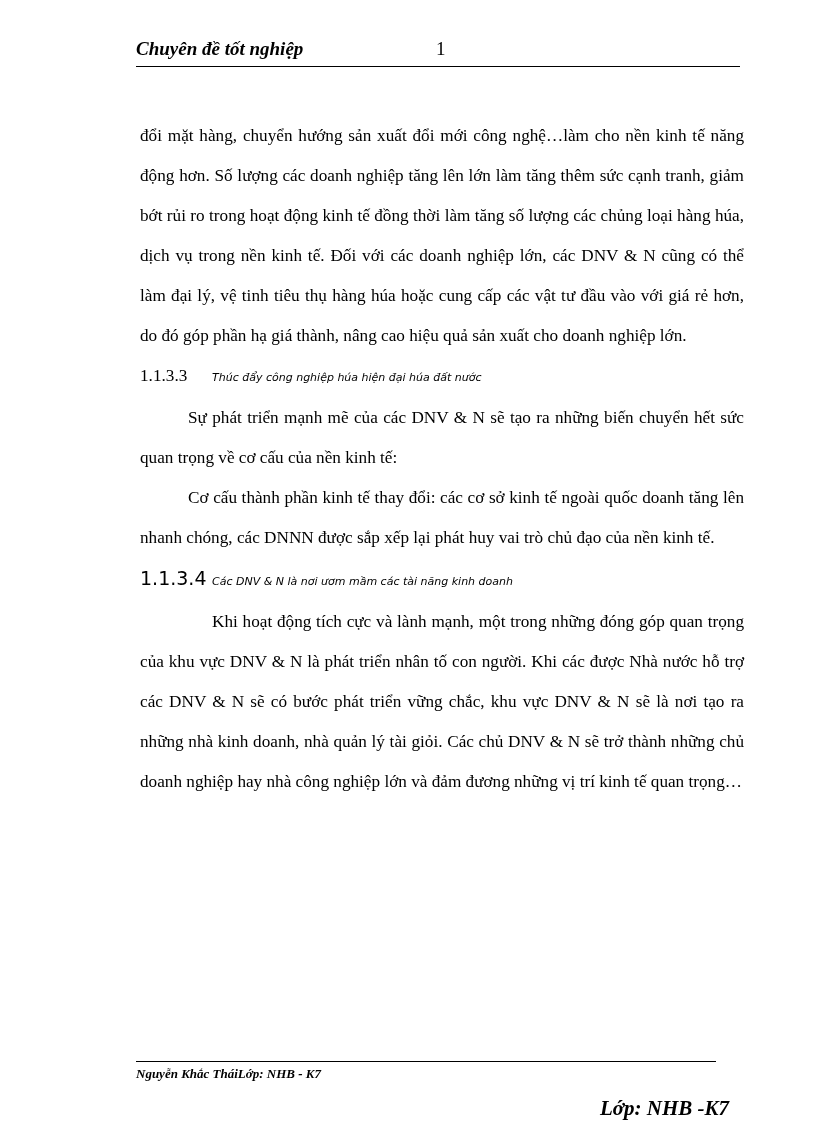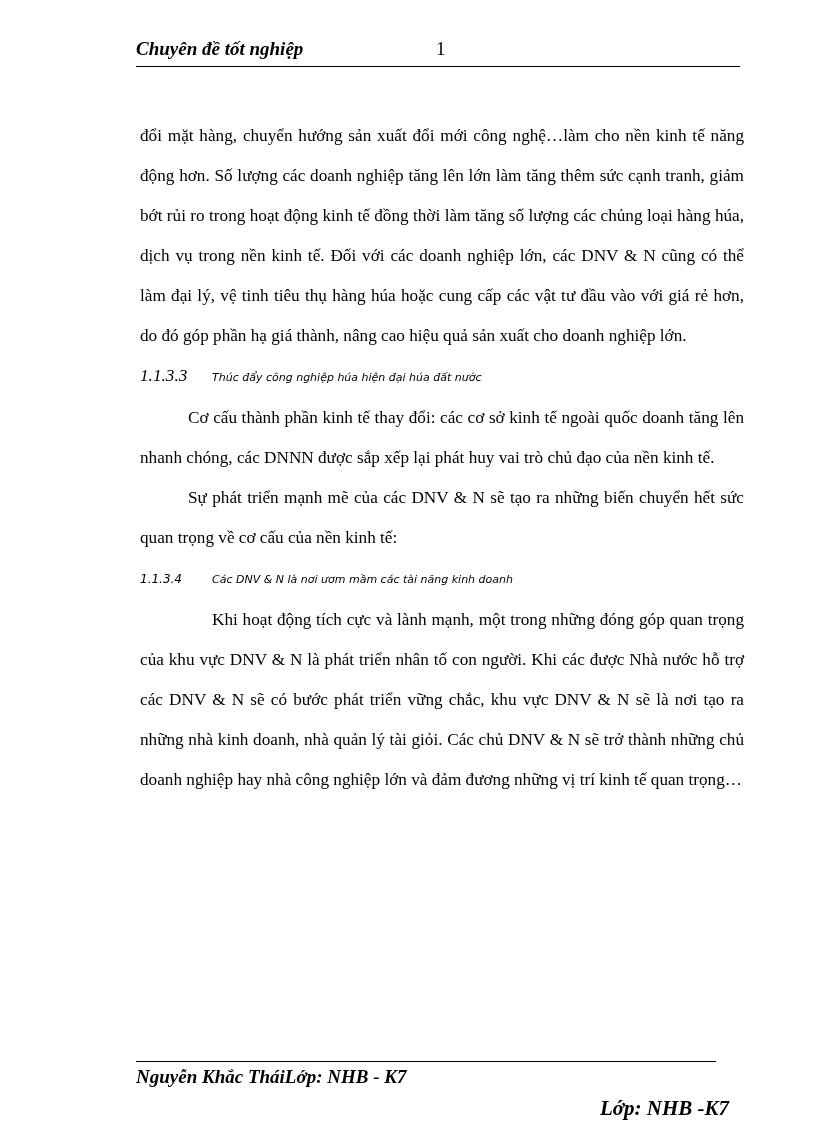--- a/index.html
+++ b/index.html
@@ -21,29 +21,29 @@
     position: absolute; left: 120px; top: 116px; width: 604px;
     font-family: "Liberation Serif", serif; font-size: 17.2px; line-height: 40px;
     text-align: justify;
     margin-left: 20px;
   }
   .body p { margin: 0; }
   .ind1 { text-indent: 48px; }
   .ind2 { text-indent: 60px; }
   .ind3 { text-indent: 72px; }
   .heading { margin: 0; white-space: nowrap; }
-  .h-num { display: inline-block; width: 72px; font-style: italic; }
-  .h-num.italic { font-style: italic; font-family: "DejaVu Sans", sans-serif; font-size: 12px; }
+  .h-num { display: inline-block; width: 72px; }
+  .h-num.italic { font-family: "DejaVu Sans", sans-serif; font-size: 19px; }
   .h-text { font-style: italic; font-family: "DejaVu Sans", sans-serif; font-size: 11px; }
   .footer-line {
     position: absolute; left: 136px; top: 1061px; width: 580px; border-top: 1px solid #000;
   }
   .footer-left {
     position: absolute; left: 136px; top: 1066px;
-    font-family: "Liberation Serif", serif; font-weight: bold; font-style: italic; font-size: 19px;
+    font-family: "Liberation Serif", serif; font-weight: bold; font-style: italic; font-size: 13px;
   }
   .footer-right {
     position: absolute; right: 87px; top: 1096px;
     font-family: "Liberation Serif", serif; font-weight: bold; font-style: italic; font-size: 21px;
   }
 </style>
 </head>
 <body>
 
 <div class="page">
@@ -53,22 +53,22 @@
     <span class="header-page">1</span>
   </div>
 
   <div class="body">
     <p>đổi mặt hàng, chuyển hướng sản xuất đổi mới công nghệ…làm  cho nền kinh tế năng động hơn. Số lượng  các doanh nghiệp  tăng lên lớn làm tăng thêm sức cạnh tranh, giảm  bớt rủi ro trong hoạt động kinh tế đồng thời làm tăng số lượng  các chủng loại hàng húa, dịch vụ trong nền kinh tế. Đối với các doanh nghiệp  lớn, các DNV  &amp; N cũng có thể làm  đại lý, vệ tinh tiêu thụ hàng húa hoặc cung cấp các vật tư đầu vào với giá rẻ hơn, do đó góp phần hạ giá thành, nâng cao hiệu  quả sản xuất cho doanh nghiệp lớn.</p>
 
     <p class="heading">
       <span class="h-num">1.1.3.3</span><span class="h-text">Thúc đẩy công nghiệp húa hiện đại húa đất nước</span>
     </p>
 
+    <p class="ind1">Sự phát triển mạnh mẽ của các DNV  &amp; N sẽ tạo ra những biến chuyển hết sức quan trọng về cơ cấu của nền kinh tế:</p>
     <p class="ind1">Cơ cấu thành phần kinh tế thay đổi: các cơ sở kinh tế ngoài quốc doanh tăng lên nhanh chóng, các DNNN  được sắp xếp lại  phát huy vai trò chủ đạo của nền kinh tế.</p>
-    <p class="ind1">Sự phát triển mạnh mẽ của các DNV  &amp; N sẽ tạo ra những biến chuyển hết sức quan trọng về cơ cấu của nền kinh tế:</p>
 
     <p class="heading">
       <span class="h-num italic">1.1.3.4</span><span class="h-text">Các DNV &amp; N là nơi ươm mầm các tài năng kinh doanh</span>
     </p>
 
     <p class="ind3">Khi  hoạt động tích cực và lành  mạnh, một trong những  đóng góp quan trọng của khu vực DNV  &amp; N là  phát triển  nhân tố con người.  Khi các được Nhà  nước hỗ trợ các DNV  &amp; N sẽ có bước phát triển  vững  chắc, khu vực DNV  &amp; N sẽ là  nơi tạo ra những  nhà  kinh  doanh, nhà  quản lý  tài  giỏi. Các chủ DNV &amp; N sẽ trở thành những  chủ doanh nghiệp  hay nhà công nghiệp lớn và  đảm đương những vị trí kinh  tế quan trọng…</p>
   </div>
 
   <div class="footer-line"></div>
   <span class="footer-left">Nguyễn Khắc TháiLớp: NHB  - K7</span>

